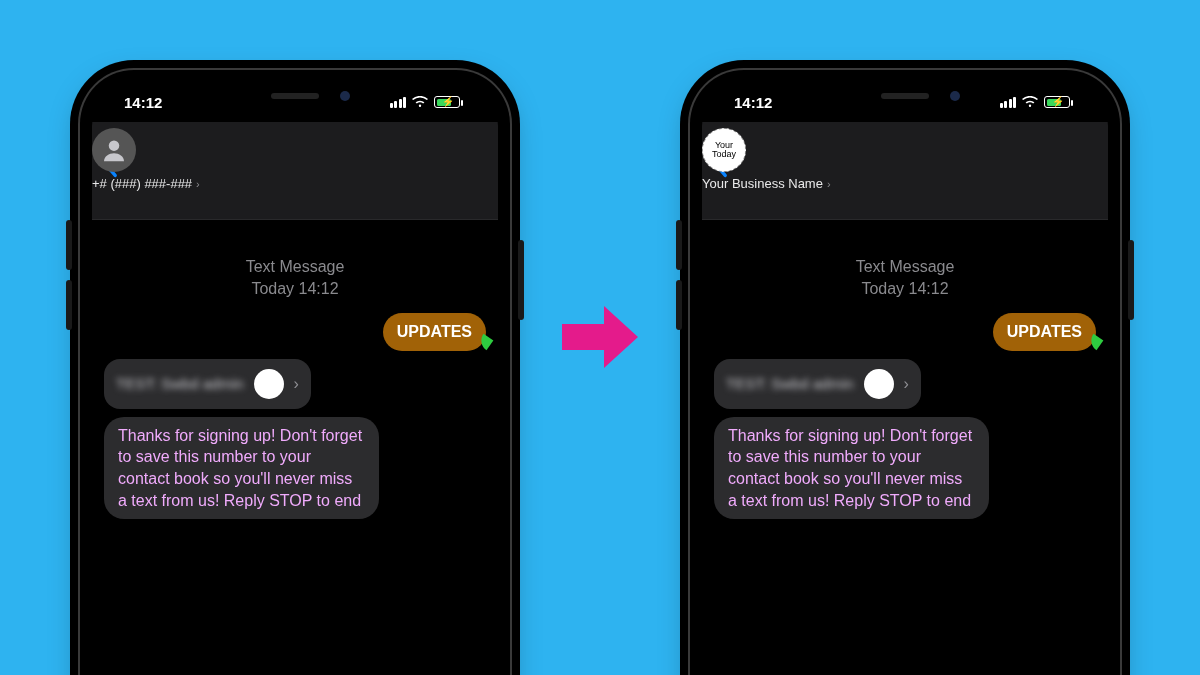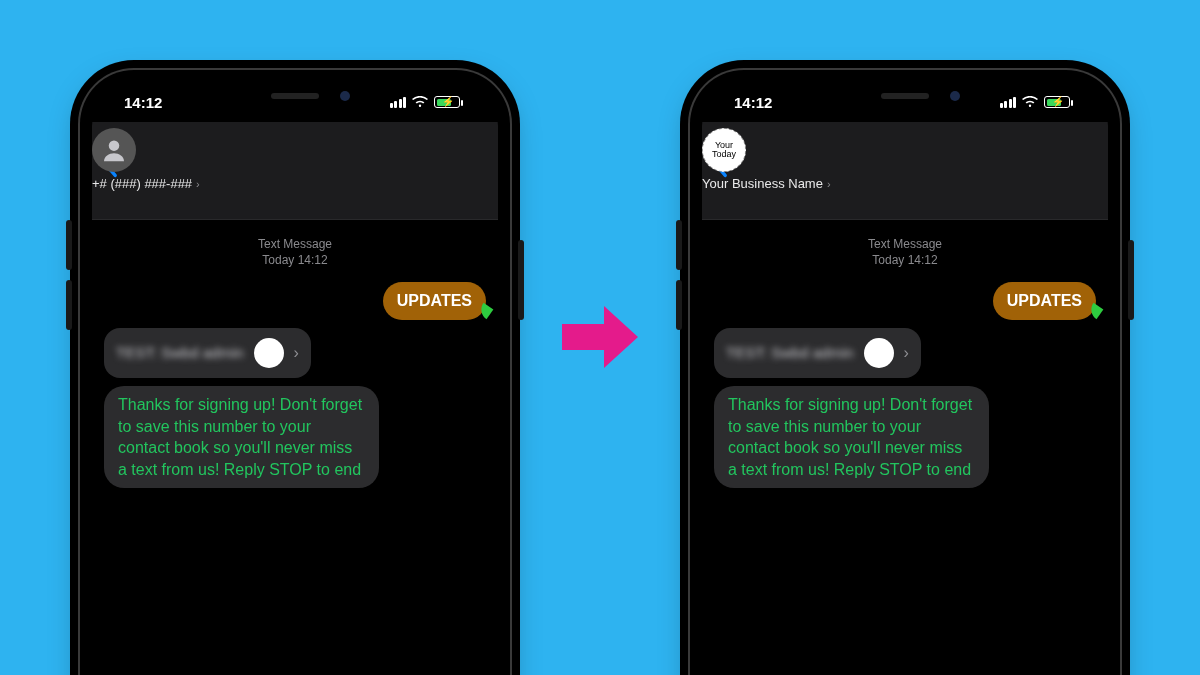--- a/index.html
+++ b/index.html
@@ -132,36 +132,36 @@
   .contact-name .chev { color: #8a8a8e; font-size: 11px; }
 
   
   .messages {
     position: absolute;
     top: 138px; left: 0; right: 0; bottom: 0;
     padding: 16px 12px;
     background: #000;
   }
   .timestamp {
-    text-align: center; color: #8a8a8e; font-size: 12px; line-height: 1.35; margin: 0 0 14px;
+    text-align: center; color: #8a8a8e; font-size: 16px; line-height: 1.35; margin: 20px 0 14px;
   }
   .row { display: flex; margin: 8px 0; }
   .row.out { justify-content: flex-end; }
   .row.in  { justify-content: flex-start; }
   .bubble {
     max-width: 72%;
     padding: 8px 14px;
     border-radius: 20px;
     color: #fff;
     font-size: 16px;
     line-height: 1.35;
     position: relative;
   }
   .bubble.green { background: #a16207; color: #fff; font-weight: 600; }
-  .bubble.grey  { background: #2c2c2e; color: #22c55e; }
+  .bubble.grey  { background: #2c2c2e; color: #f0abfc; }
   .bubble.green::after {
     content: ""; position: absolute; right: -5px; bottom: 3px;
     width: 12px; height: 12px; background: #2ecc40;
     border-bottom-left-radius: 12px;
     transform: rotate(35deg);
   }
   .linkcard {
     background: #2c2c2e;
     border-radius: 16px;
     padding: 10px 12px;

